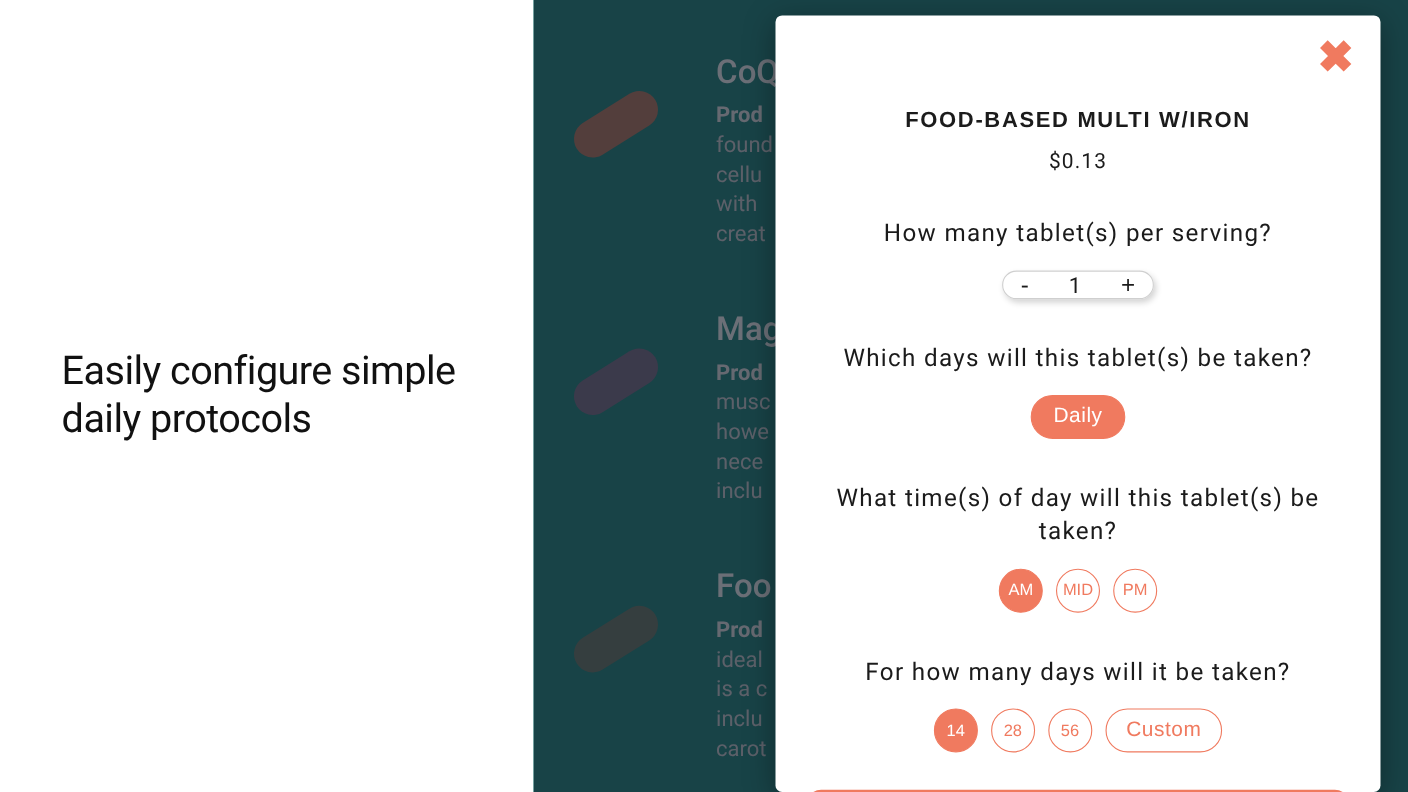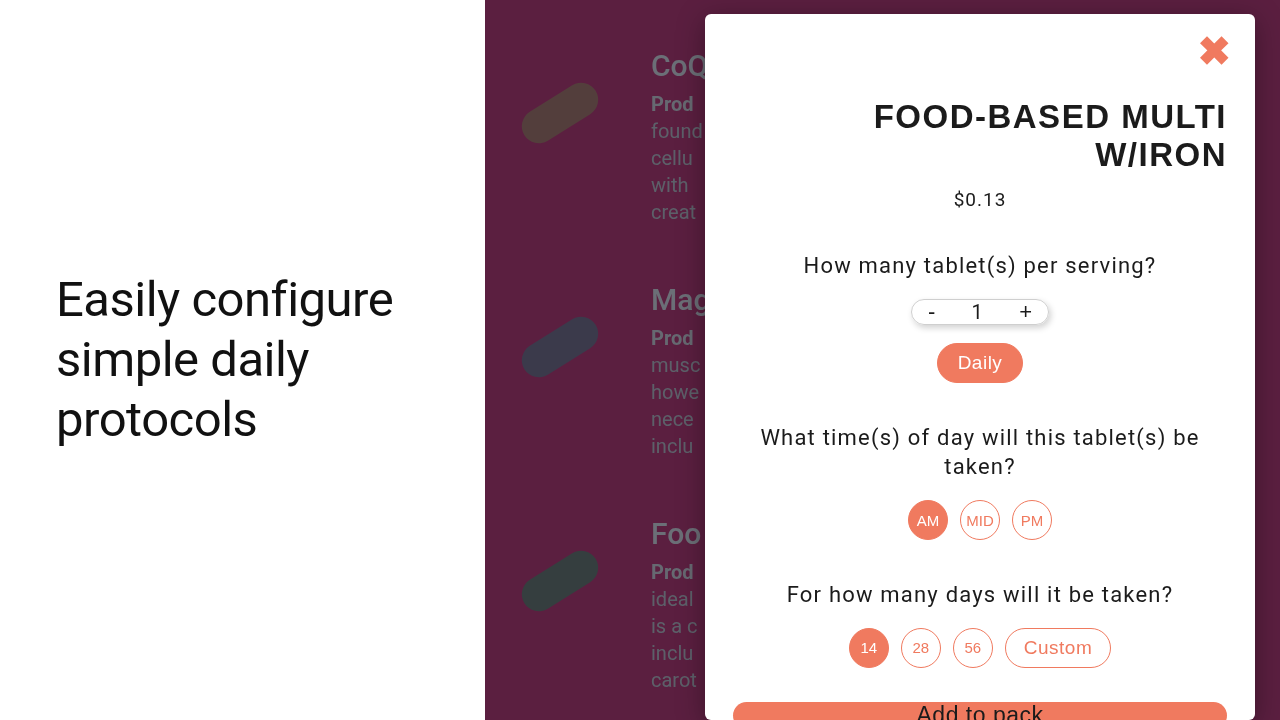--- a/index.html
+++ b/index.html
@@ -8,32 +8,32 @@
 
   .left-panel {
     width: 485px;
     height: 100%;
     background: #fff;
     display: flex;
     align-items: center;
     padding: 0 56px;
   }
   .left-panel h1 {
-    font-size: 49px;
+    font-size: 36px;
     font-weight: 400;
     line-height: 1.22;
     color: #111;
     letter-spacing: -0.5px;
   }
 
   .right-panel {
     position: relative;
     width: 795px;
     height: 100%;
-    background: #be185d;
+    background: #0f766e;
     overflow: hidden;
   }
 
   .bg-list {
     position: absolute;
     top: 0; left: 0; right: 0; bottom: 0;
     padding-top: 20px;
   }
   .bg-item {
     display: flex;
@@ -81,21 +81,21 @@
     font-size:40px;
     font-weight:700;
     line-height:1;
     color:#f07a5f;
     cursor:pointer;
     user-select:none;
   }
   .modal h2 {
     margin-top: 56px;
     font-family: Impact, "Arial Narrow Bold", sans-serif;
-    font-size: 33px;
+    font-size: 20px;
     letter-spacing: 1.5px;
     text-transform: uppercase;
     color:#1b1b1b;
     text-align:right;
   }
   .price {
     font-size: 19px;
     margin-top: 14px;
     color:#1b1b1b;
     letter-spacing:1px;
@@ -216,20 +216,21 @@
     <h2>FOOD-BASED MULTI W/IRON</h2>
     <div class="price">$0.13</div>
 
     <div class="question">How many tablet(s) per serving?</div>
     <div class="stepper">
       <button>-</button>
       <span>1</span>
       <button>+</button>
     </div>
 
+    <div class="question">Which days will this tablet(s) be taken?</div>
     <div class="pill-row">
       <button class="pill-btn active">Daily</button>
     </div>
 
     <div class="question">What time(s) of day will this tablet(s) be taken?</div>
     <div class="round-row">
       <button class="round-btn active">AM</button>
       <button class="round-btn">MID</button>
       <button class="round-btn">PM</button>
     </div>

